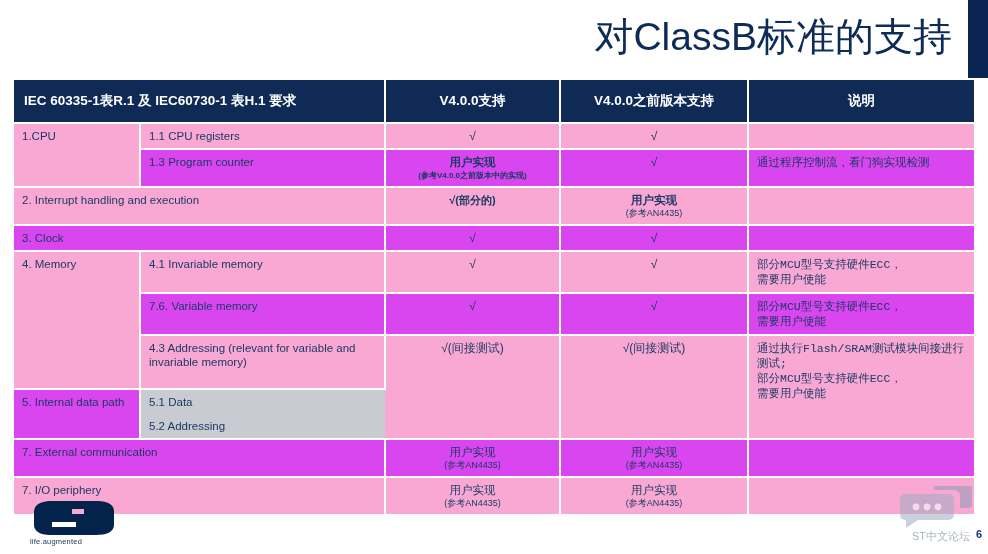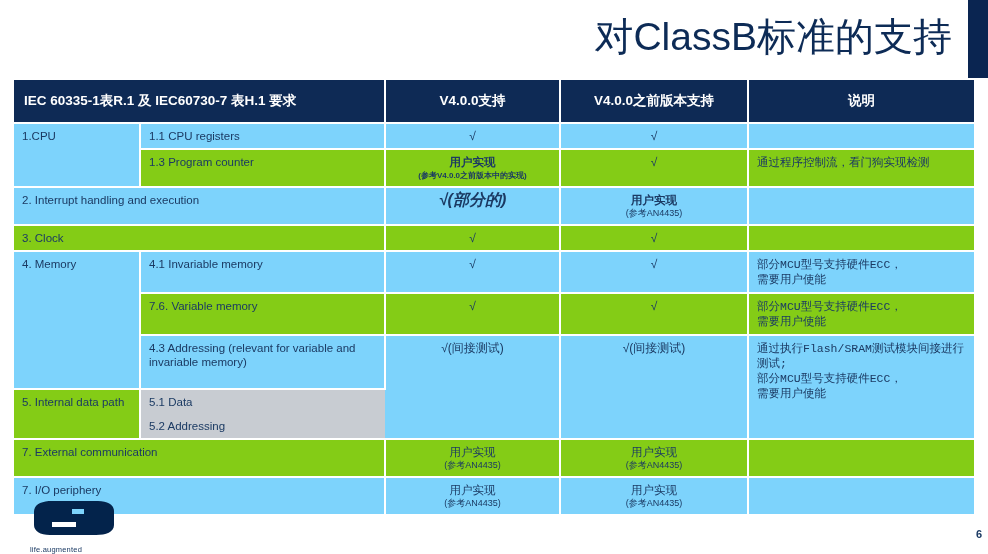--- a/index.html
+++ b/index.html
@@ -92,22 +92,22 @@
 
   table.classb td {
     border-right: 2px solid #ffffff;
     border-bottom: 2px solid #ffffff;
     padding: 5px 8px;
     vertical-align: top;
     line-height: 14px;
   }
   table.classb td:last-child { border-right: none; }
 
-  .rA { background: #7dd3fc; }
-  .rB { background: #84cc16; }
+  .rA { background: #f9a8d4; }
+  .rB { background: #d946ef; }
   .rA2 { background: #c8ccd2; }
 
   td.ctr {
     text-align: center;
     vertical-align: top;
   }
   td.mid  { vertical-align: middle; }
   td.vtop { vertical-align: top; }
 
   .bold-cn {
@@ -117,21 +117,21 @@
     line-height: 15px;
   }
   .note-cn {
     font-size: 8px;
     display: block;
     line-height: 11px;
     font-weight: bold;
   }
   .note-cn.reg { font-weight: normal; font-size: 9px; }
   .chk { font-size: 12px; }
-  .chk-b { font-size: 16px; font-weight: bold; font-style: italic; }
+  .chk-b { font-size: 11px; font-weight: bold; }
   .desc { font-size: 11.5px; line-height: 15px; font-family: Liberation Mono, monospace; }
 
   
   .footer {
     position: absolute;
     left: 0;
     bottom: 0;
     width: 988px;
     height: 62px;
   }
@@ -139,21 +139,21 @@
     position: absolute;
     left: 28px;
     bottom: 6px;
     width: 92px;
     height: 50px;
   }
   .st-logo svg { display: block; }
   .st-tag {
     position: absolute;
     left: 30px;
-    bottom: 0;
+    bottom: 8px;
     font-size: 7.5px;
     color: #1b3a63;
     letter-spacing: 0.2px;
   }
   .watermark {
     position: absolute;
     right: 10px;
     bottom: 8px;
     width: 96px;
     height: 62px;
@@ -197,21 +197,21 @@
     <table class="classb">
       <colgroup>
         <col class="c1">
           <col class="c2">
           <col class="c3">
           <col class="c4">
           <col class="c5">
       </colgroup>
       <thead>
         <tr>
-          <th class="left" colspan="2">IEC 60335-1表R.1 及 IEC60730-7 表H.1 要求</th>
+          <th class="left" colspan="2">IEC 60335-1表R.1 及 IEC60730-1 表H.1 要求</th>
           <th>V4.0.0支持</th>
           <th>V4.0.0之前版本支持</th>
           <th>说明</th>
         </tr>
       </thead>
       <tbody>
 
         <tr>
           <td class="rA mid" rowspan="2">1.CPU</td>
           <td class="rA mid">1.1 CPU registers</td>
@@ -315,17 +315,29 @@
   <div class="footer">
 
     <div class="st-logo">
       <svg width="92" height="40" viewBox="0 0 92 40" xmlns="http://www.w3.org/2000/svg">
         <path d="M6 14 C6 6, 14 3, 24 3 L70 3 C80 3, 86 7, 86 13 L86 16 L68 16 L68 11 L44 11 L44 16 L86 16 L86 27 C86 34, 78 37, 68 37 L22 37 C12 37, 6 33, 6 27 L6 24 L24 24 L24 29 L48 29 L48 24 L6 24 Z" fill="#03234b"></path>
         <rect x="56" y="11" width="12" height="26" fill="#03234b"></rect>
       </svg>
     </div>
     <div class="st-tag">life.augmented</div>
 
+    <div class="watermark">
+      <svg class="wm-bubbles" viewBox="0 0 84 46" xmlns="http://www.w3.org/2000/svg">
+        <path d="M44 2 H78 A4 4 0 0 1 82 6 V20 A4 4 0 0 1 78 24 H70 V12 A6 6 0 0 0 64 6 H44 Z" fill="#8e9db5"></path>
+        <path d="M78 2 L82 2 L82 14 Z" fill="#8e9db5"></path>
+        <rect x="10" y="10" width="54" height="26" rx="5" fill="#9fadc2"></rect>
+        <path d="M16 34 L16 44 L28 36 Z" fill="#9fadc2"></path>
+        <circle cx="26" cy="23" r="3.4" fill="#ffffff"></circle>
+        <circle cx="37" cy="23" r="3.4" fill="#ffffff"></circle>
+        <circle cx="48" cy="23" r="3.4" fill="#ffffff"></circle>
+      </svg>
+      <div class="wm-text">ST中文论坛</div>
+    </div>
 
     <div class="page-num">6</div>
   </div>
 
 </div>
 
 </body></html>

